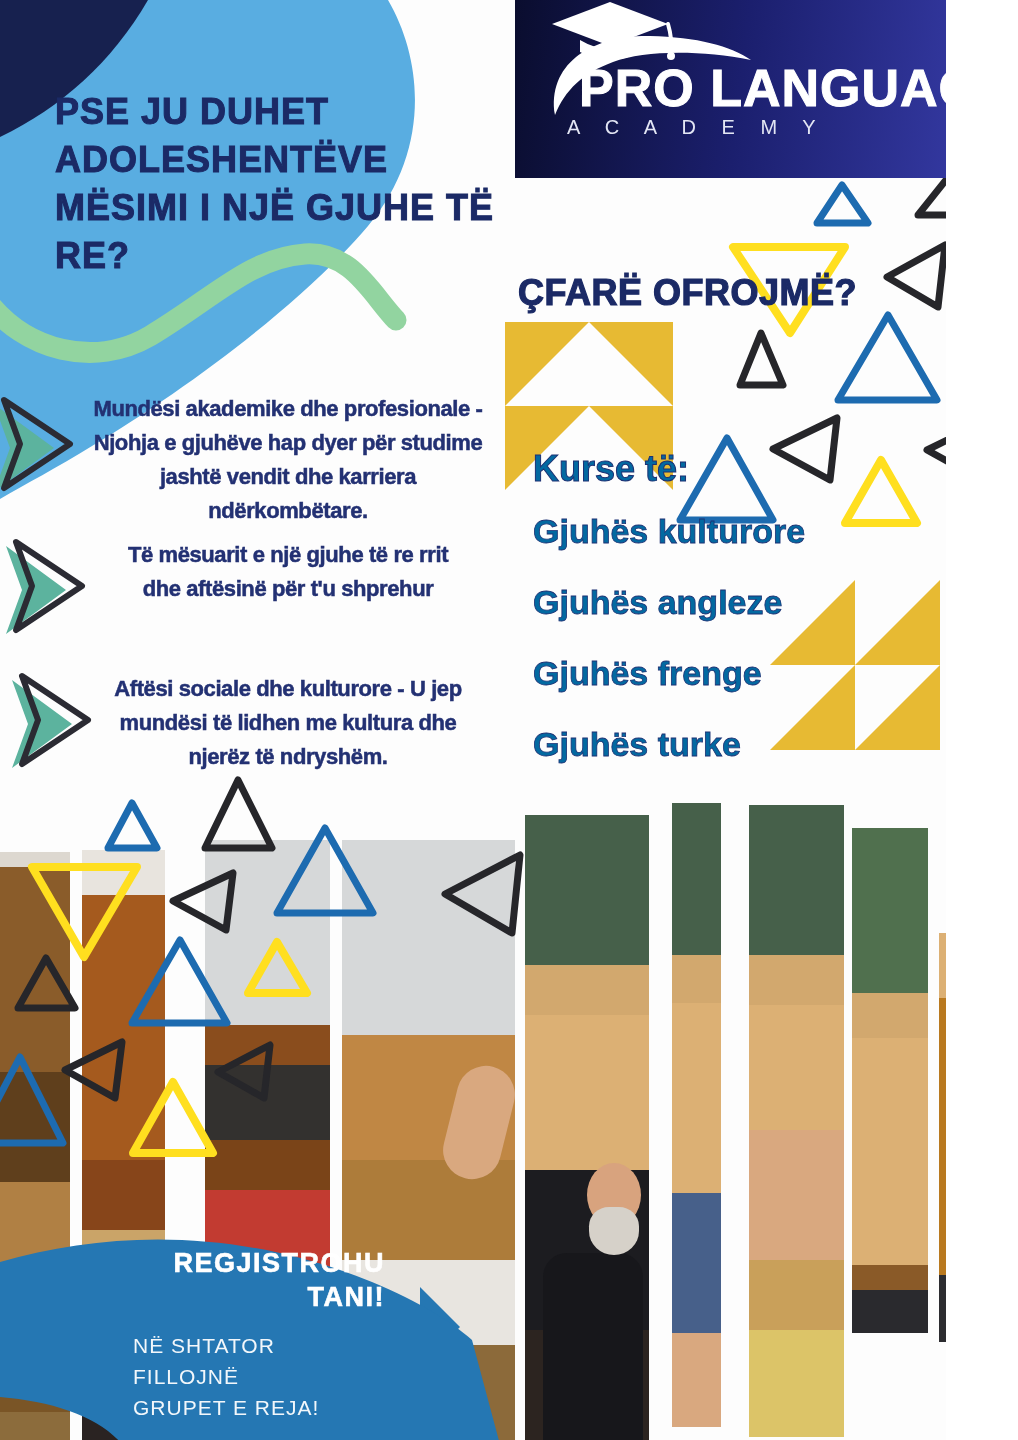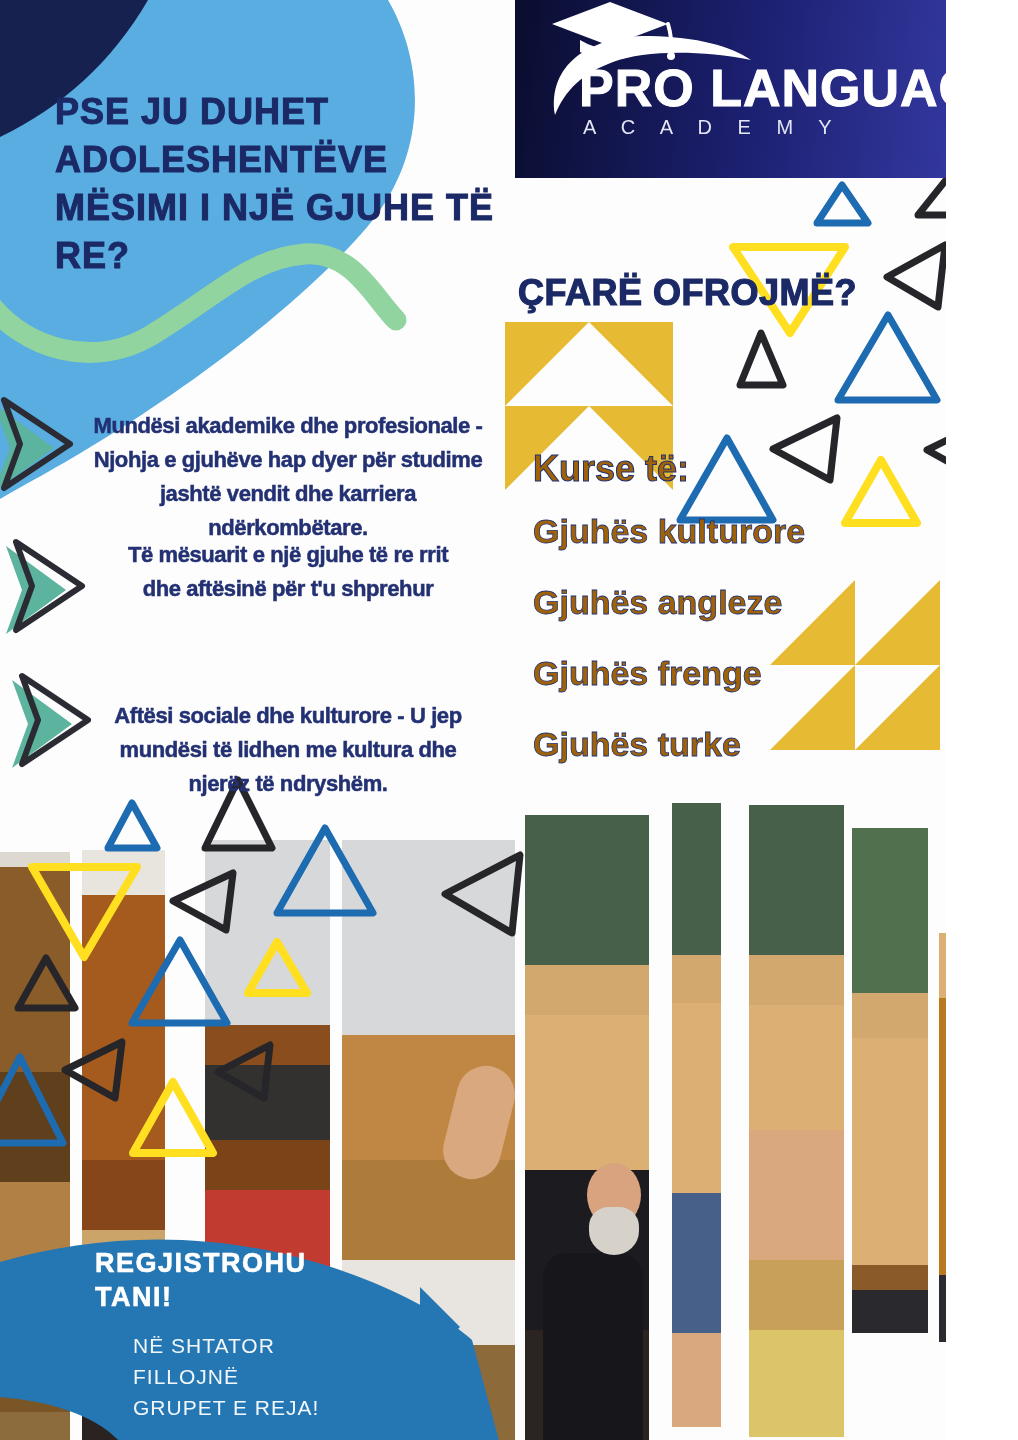--- a/index.html
+++ b/index.html
@@ -12,55 +12,55 @@
   #blob-layer{left:0;top:0;width:1018px;height:1440px;z-index:1;pointer-events:none;}
   #headline{left:55px;top:88px;z-index:4;color:#1b2a66;}
   .hl{font-size:36px;font-weight:bold;letter-spacing:1px;line-height:48px;
       -webkit-text-stroke:1px #1b2a66;}
 
   
   #logo-box{left:515px;top:0;width:503px;height:178px;z-index:4;
             background:linear-gradient(97deg,#0a0d2e 0%,#1b1f6e 45%,#3a3fae 100%);}
   #logo-title{position:absolute;left:64px;top:58px;font-size:52px;font-weight:bold;
               color:#ffffff;letter-spacing:1px;-webkit-text-stroke:1px #fff;}
-  #logo-sub{position:absolute;left:68px;top:116px;font-size:20px;color:#e3e6f4;letter-spacing:10px;}
+  #logo-sub{position:absolute;left:52px;top:116px;font-size:20px;color:#e3e6f4;letter-spacing:10px;}
 
   
   #offer-heading{left:518px;top:272px;z-index:4;font-size:36px;font-weight:bold;color:#1b2a66;
                  letter-spacing:0.5px;-webkit-text-stroke:1.2px #1b2a66;}
-  #courses{left:533px;top:448px;z-index:4;color:#a16207;}
+  #courses{left:533px;top:448px;z-index:4;color:#0369a1;}
   #courses-label{font-size:36px;font-weight:bold;-webkit-text-stroke:1px #1d3173;margin-bottom:22px;}
   .course{font-size:34px;font-weight:bold;-webkit-text-stroke:0.8px #1d3173;margin-bottom:32px;}
 
   
   .benefit{left:88px;width:400px;z-index:4;text-align:center;color:#233173;
            font-size:22px;font-weight:bold;letter-spacing:-0.4px;line-height:34px;
            -webkit-text-stroke:0.5px #233173;}
-  #benefit-1{top:392px;margin-top:17px;}
+  #benefit-1{top:392px;}
   #benefit-2{top:538px;}
-  #benefit-3{top:672px;margin-top:27px;}
+  #benefit-3{top:672px;}
   .arrow{z-index:4;}
   #arrow-1{left:-8px;top:396px;}
   #arrow-2{left:4px;top:538px;}
   #arrow-3{left:10px;top:672px;}
 
   
   .strip{position:absolute;z-index:2;overflow:hidden;}
 
   
   #decor{left:0;top:0;width:1018px;height:1440px;z-index:3;pointer-events:none;}
   .tri-k{fill:none;stroke:#26262a;stroke-width:7;stroke-linejoin:round;}
   .tri-u{fill:none;stroke:#1d6bb0;stroke-width:7;stroke-linejoin:round;}
   .tri-y{fill:none;stroke:#ffdf1f;stroke-width:8;stroke-linejoin:round;}
   .pin{fill:#e7ba33;}
 
   
   #fan{left:0;top:0;width:1018px;height:1440px;z-index:6;pointer-events:none;}
   #cta-text{left:95px;top:1246px;width:290px;z-index:7;color:#ffffff;}
-  .cta-big{text-align:left;font-size:27px;font-weight:bold;letter-spacing:1.5px;
+  .cta-big{text-align:right;font-size:27px;font-weight:bold;letter-spacing:1.5px;
            line-height:34px;-webkit-text-stroke:0.6px #fff;}
   .cta-sub{padding-left:38px;font-size:21px;letter-spacing:1px;line-height:31px;color:#f2f7fb;}
   #cta-gap{height:16px;}
 </style>
 </head>
 <body>
 
 <div id="page">
 
   <svg id="blob-layer" class="abs" viewBox="0 0 1018 1440">

